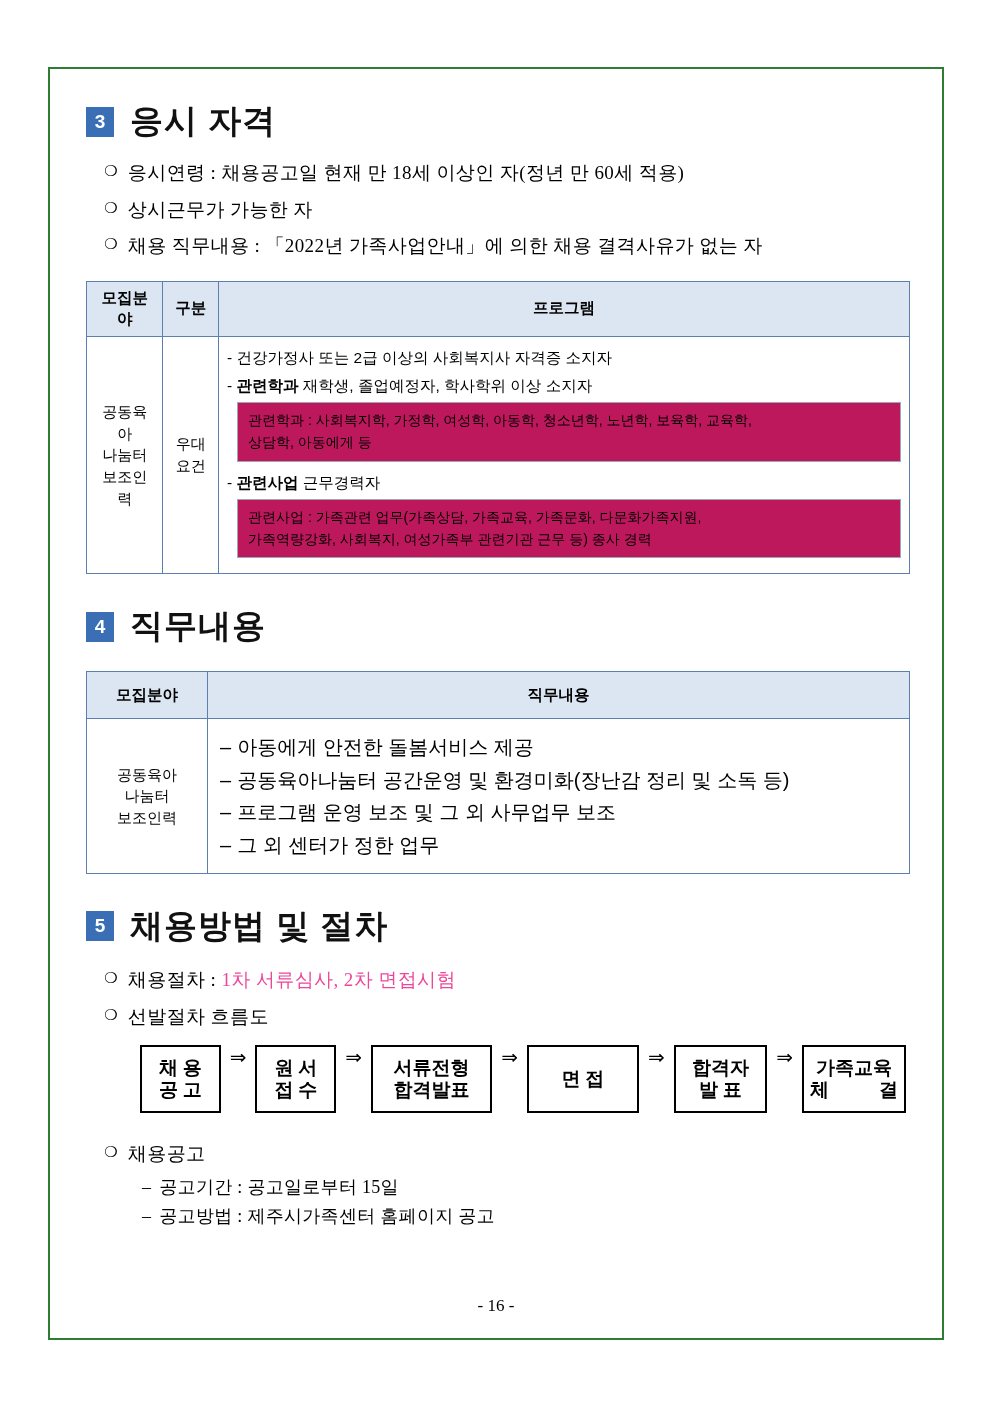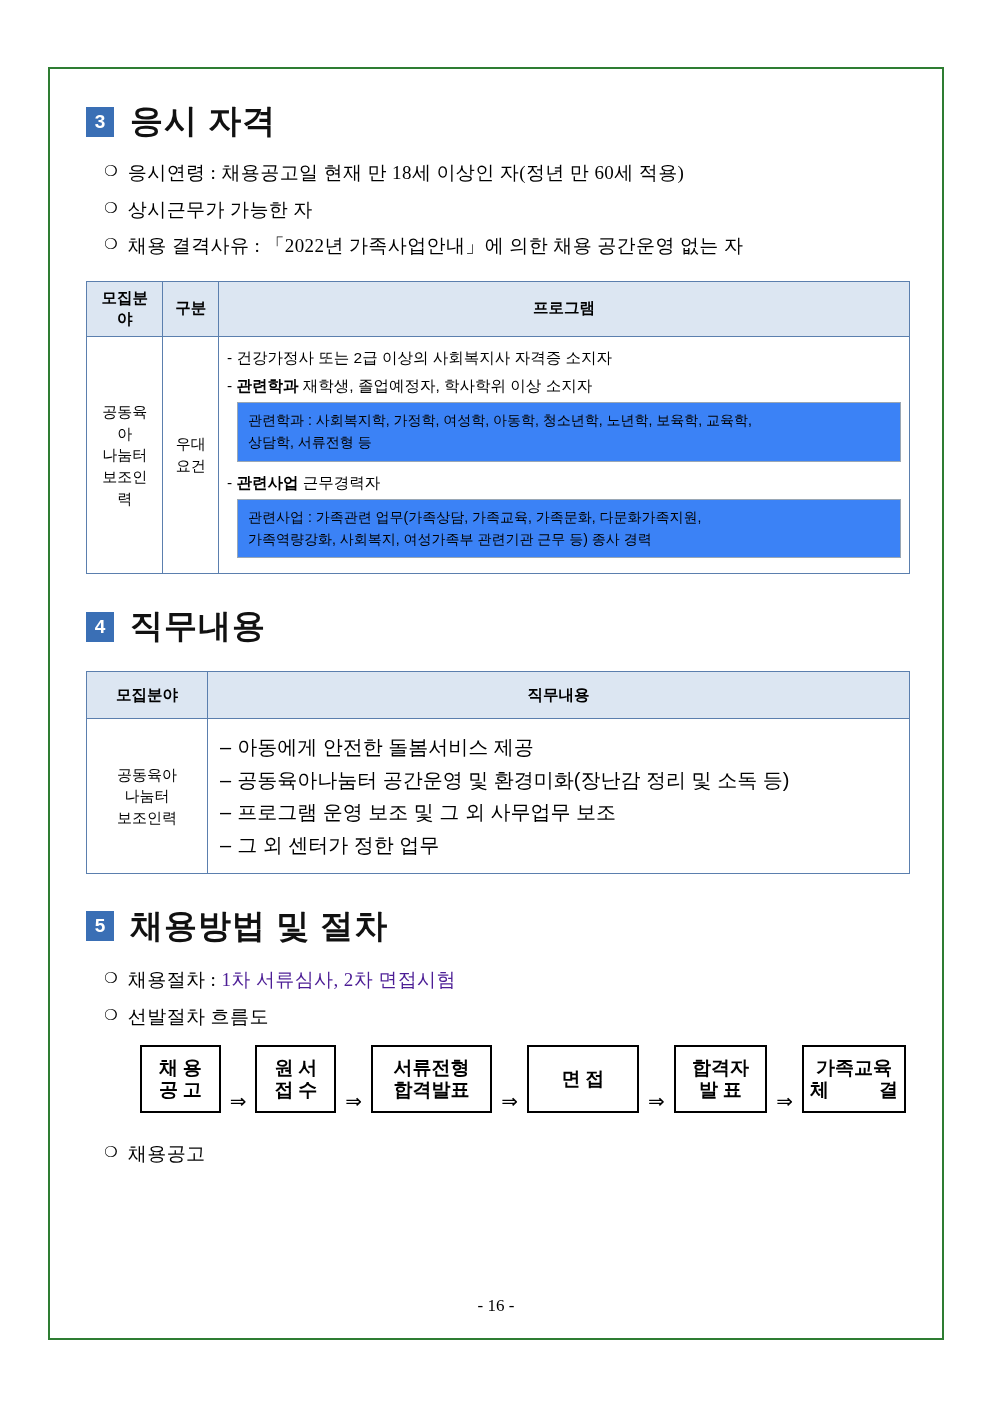--- a/index.html
+++ b/index.html
@@ -71,21 +71,21 @@
     letter-spacing: 0.4px;
   }
   .bullet-mark {
     font-family: "DejaVu Sans", sans-serif;
     font-size: 15px;
     line-height: 1.5;
     margin-right: 10px;
     color: #000;
   }
   .bullet-text { line-height: 1.35; }
-  .blue-text { color: #4c1d95; text-align: right; }
+  .blue-text { color: #ec4899; text-align: right; }
 
   
   table.doc {
     border-collapse: collapse;
     width: 824px;
     margin: 22px 0 0 0;
     font-family: "Liberation Sans", sans-serif;
   }
   table.doc th, table.doc td {
     border: 1px solid #5b7fae;
@@ -110,41 +110,41 @@
   }
   .dash-line {
     font-size: 15.5px;
     line-height: 1.5;
     margin: 3px 0 5px 0;
     white-space: nowrap;
   }
   .dash-line b { font-weight: bold; }
   .note-box {
     border: 1px solid #9aa7b4;
-    background: #3b82f6;
+    background: #be185d;
     padding: 7px 10px;
     margin: 5px 0 9px 10px;
     font-size: 14px;
     line-height: 1.55;
     width: 642px;
   }
 
   
   .job-list { padding: 6px 0 6px 4px; }
   .job-item {
     font-size: 20px;
     line-height: 1.62;
     white-space: nowrap;
   }
   .job-item .d { margin-right: 6px; }
 
   
   .flow {
     display: flex;
-    align-items: flex-end;
+    align-items: flex-start;
     margin: 16px 0 0 42px;
     padding-left: 12px;
   }
   .flow-box {
     border: 2px solid #000000;
     height: 68px;
     display: flex;
     flex-direction: column;
     align-items: center;
     justify-content: center;
@@ -204,21 +204,21 @@
       <div class="bullet-row">
         <span class="bullet-mark">❍</span>
         <span class="bullet-text">응시연령 : 채용공고일 현재 만 18세 이상인 자(정년 만 60세 적용)</span>
       </div>
       <div class="bullet-row">
         <span class="bullet-mark">❍</span>
         <span class="bullet-text">상시근무가 가능한 자</span>
       </div>
       <div class="bullet-row">
         <span class="bullet-mark">❍</span>
-        <span class="bullet-text">채용 결격사유 : 「2022년 가족사업안내」에 의한 채용 공간운영 없는 자</span>
+        <span class="bullet-text">채용 직무내용 : 「2022년 가족사업안내」에 의한 채용 결격사유가 없는 자</span>
       </div>
     </div>
 
     <table class="doc">
       <thead>
         <tr>
           <th style="width:104px">모집분야</th>
           <th style="width:62px">구분</th>
           <th>프로그램</th>
         </tr>
@@ -238,21 +238,21 @@
             <div class="dash-line">
               <span>-</span>
               <span>건강가정사 또는 2급 이상의 사회복지사 자격증 소지자</span>
             </div>
             <div class="dash-line">
               <span>-</span>
               <b>관련학과</b><span> 재학생, 졸업예정자, 학사학위 이상 소지자</span>
             </div>
             <div class="note-box">
               <div>관련학과 : 사회복지학, 가정학, 여성학, 아동학, 청소년학, 노년학, 보육학, 교육학,</div>
-              <div>상담학, 서류전형 등</div>
+              <div>상담학, 아동에게 등</div>
             </div>
             <div class="dash-line">
               <span>-</span>
               <b>관련사업</b><span> 근무경력자</span>
             </div>
             <div class="note-box">
               <div>관련사업 : 가족관련 업무(가족상담, 가족교육, 가족문화, 다문화가족지원,</div>
               <div>가족역량강화, 사회복지, 여성가족부 관련기관 근무 등) 종사 경력</div>
             </div>
           </td>
@@ -339,17 +339,21 @@
           <span>결</span>
         </div>
       </div>
     </div>
 
     <div class="bullets" style="margin-top:28px">
       <div class="bullet-row" style="margin-bottom:4px">
         <span class="bullet-mark">❍</span>
         <span class="bullet-text">채용공고</span>
       </div>
+      <div class="sub-list">
+        <div class="sub-item"><span class="dash">–</span><span>공고기간 : 공고일로부터 15일</span></div>
+        <div class="sub-item"><span class="dash">–</span><span>공고방법 : 제주시가족센터 홈페이지 공고</span></div>
+      </div>
     </div>
 
     <div class="page-num">- 16 -</div>
   </div>
 </div>
 
 </body></html>

